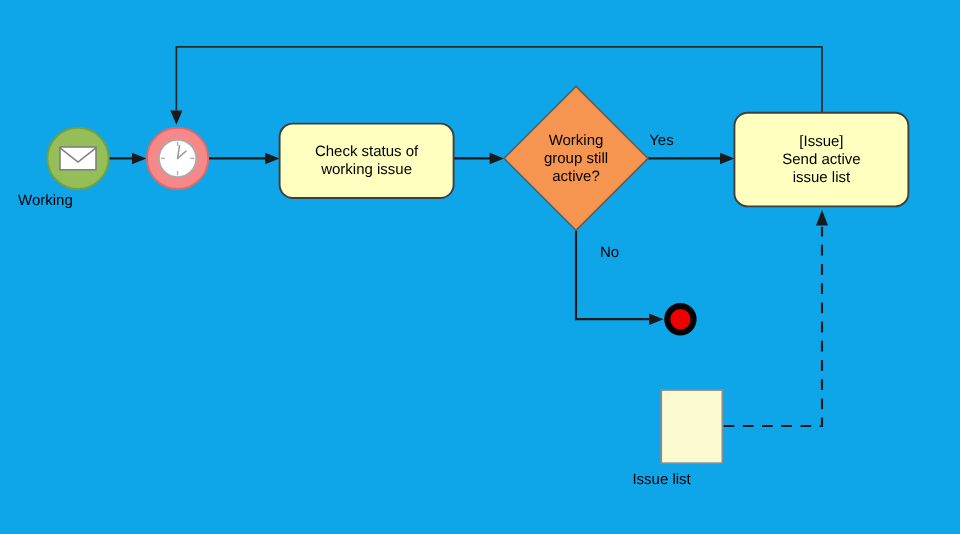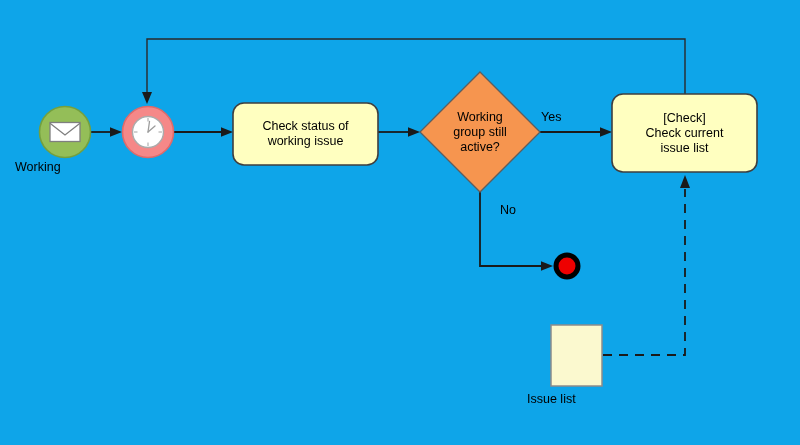--- a/index.html
+++ b/index.html
@@ -102,22 +102,22 @@
     <span>working issue</span>
   </div>
 
   <div class="node-text" style="left:420px; top:72px; width:120px; height:120px;">
     <span>Working</span>
     <span>group still</span>
     <span>active?</span>
   </div>
 
   <div class="node-text" style="left:612px; top:94px; width:145px; height:78px;">
-    <span>[Check]</span>
-    <span>Check current</span>
+    <span>[Issue]</span>
+    <span>Send active</span>
     <span>issue list</span>
   </div>
 
   <div class="lbl" style="left:15px; top:160px; width:100px;">
     <span>Working</span>
   </div>
 
 
   <div class="lbl" style="left:541px; top:110px; width:32px;">Yes</div>
 

